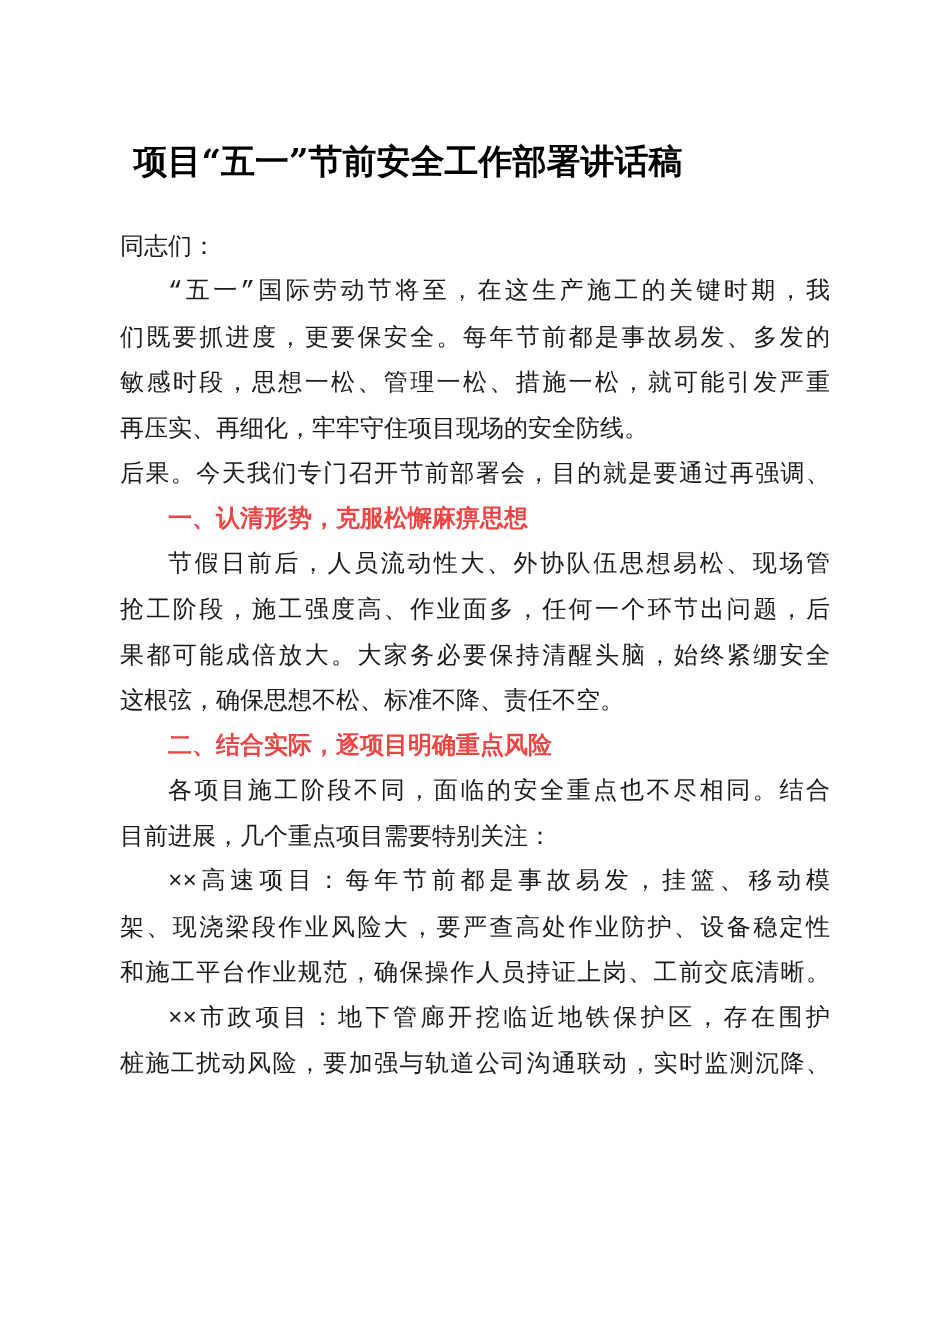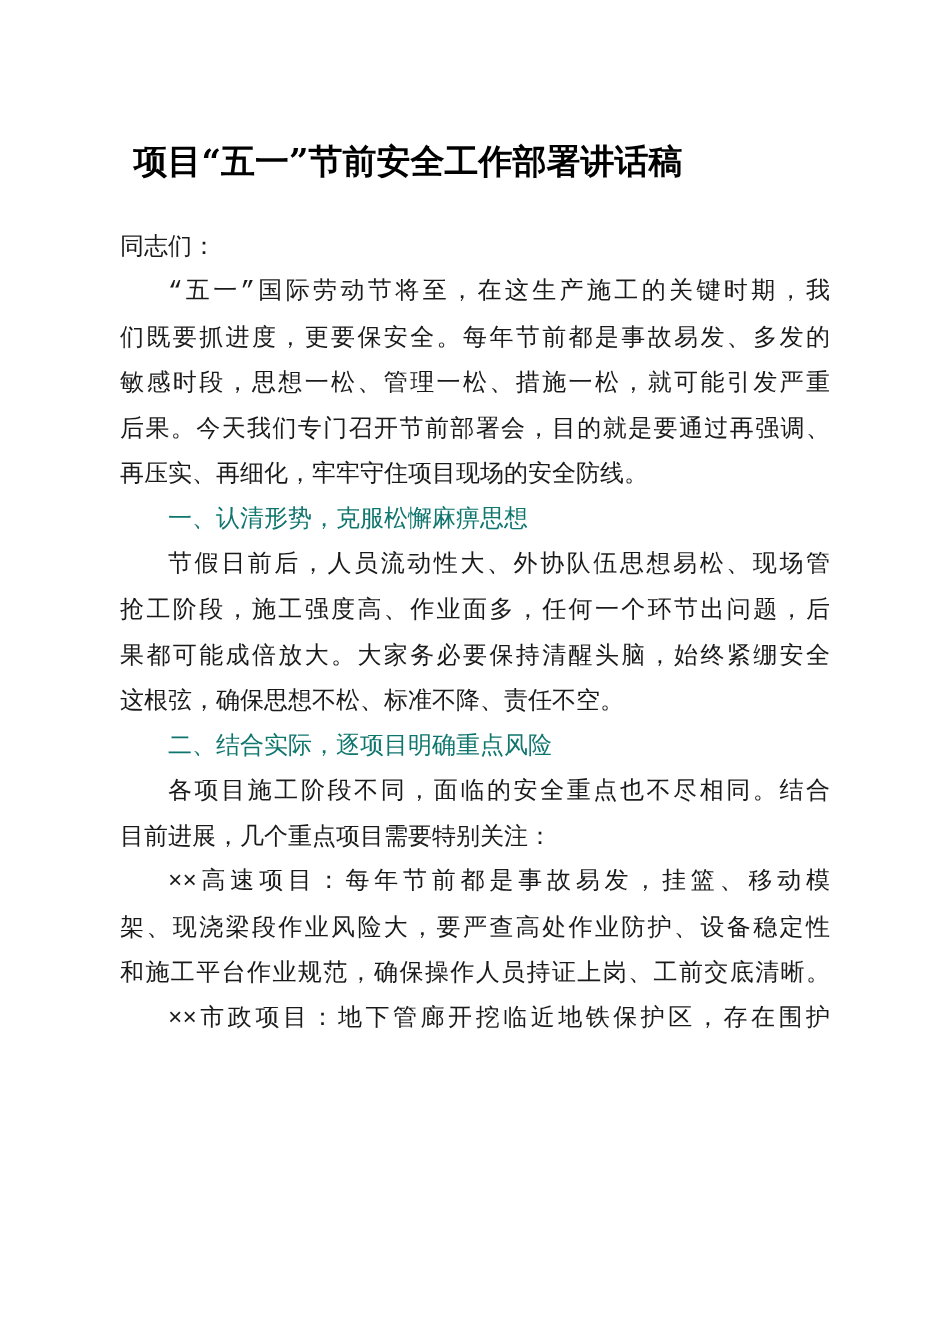--- a/index.html
+++ b/index.html
@@ -49,50 +49,51 @@
       color: #1a1a1a;
     }
     .line.last {
       text-align-last: left;
     }
     .line.indent {
       padding-left: 48px;
       font-family: Liberation Mono, monospace;
     }
     .line.heading {
-      font-weight: normal;
-      color: #0f766e;
+      font-weight: bold;
+      color: #ef4444;
       text-align-last: left;
       padding-left: 48px;
     }
     .line.salutation {
       text-align-last: left;
     }
   </style>
 </head>
 <body>
 
 <div class="page">
   <div class="title">项目“五一”节前安全工作部署讲话稿</div>
 
   <div class="body">
     <div class="line salutation">同志们：</div>
     <div id="lines-container">
         <div class="line indent">“五一”国际劳动节将至，在这生产施工的关键时期，我</div>
         <div class="line">们既要抓进度，更要保安全。每年节前都是事故易发、多发的</div>
         <div class="line">敏感时段，思想一松、管理一松、措施一松，就可能引发严重</div>
+        <div class="line last">再压实、再细化，牢牢守住项目现场的安全防线。</div>
         <div class="line">后果。今天我们专门召开节前部署会，目的就是要通过再强调、</div>
-        <div class="line last">再压实、再细化，牢牢守住项目现场的安全防线。</div>
         <div class="line heading">一、认清形势，克服松懈麻痹思想</div>
         <div class="line indent">节假日前后，人员流动性大、外协队伍思想易松、现场管</div>
         <div class="line">抢工阶段，施工强度高、作业面多，任何一个环节出问题，后</div>
         <div class="line">果都可能成倍放大。大家务必要保持清醒头脑，始终紧绷安全</div>
         <div class="line last">这根弦，确保思想不松、标准不降、责任不空。</div>
         <div class="line heading">二、结合实际，逐项目明确重点风险</div>
         <div class="line indent">各项目施工阶段不同，面临的安全重点也不尽相同。结合</div>
         <div class="line last">目前进展，几个重点项目需要特别关注：</div>
         <div class="line indent">××高速项目：每年节前都是事故易发，挂篮、移动模</div>
         <div class="line">架、现浇梁段作业风险大，要严查高处作业防护、设备稳定性</div>
         <div class="line">和施工平台作业规范，确保操作人员持证上岗、工前交底清晰。</div>
         <div class="line indent">××市政项目：地下管廊开挖临近地铁保护区，存在围护</div>
+        <div class="line">桩施工扰动风险，要加强与轨道公司沟通联动，实时监测沉降、</div>
       </div>
   </div>
 </div>
 
 </body></html>

